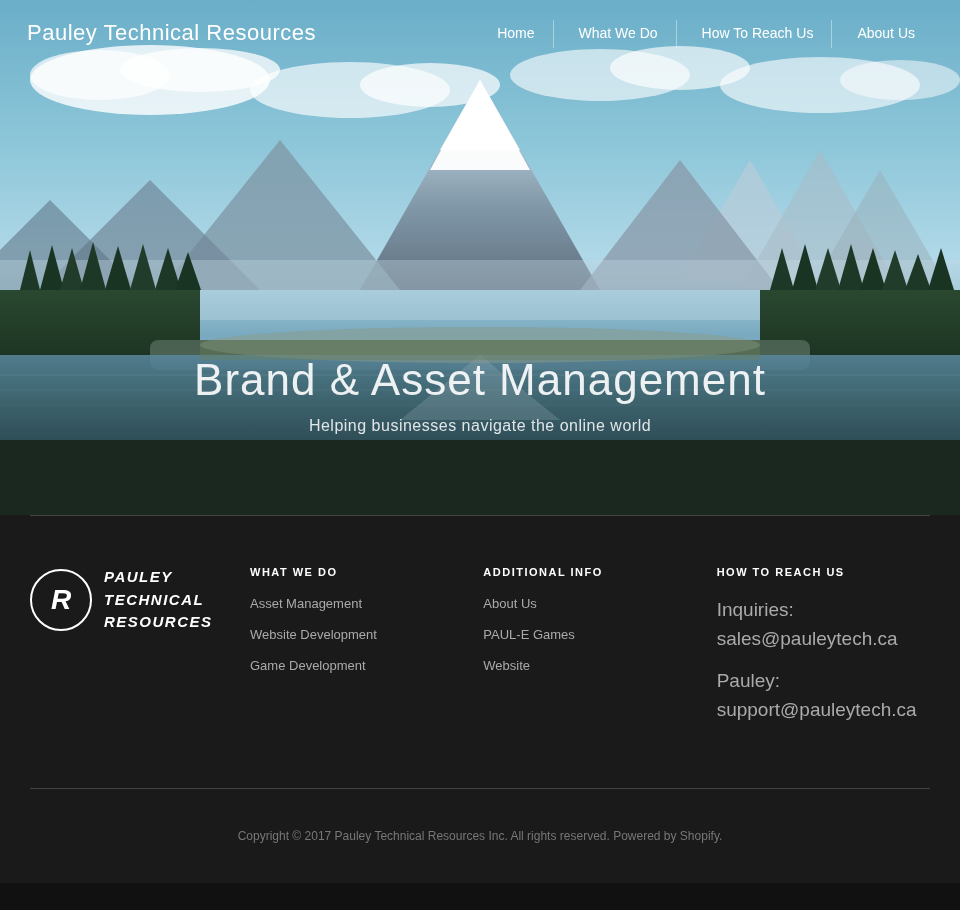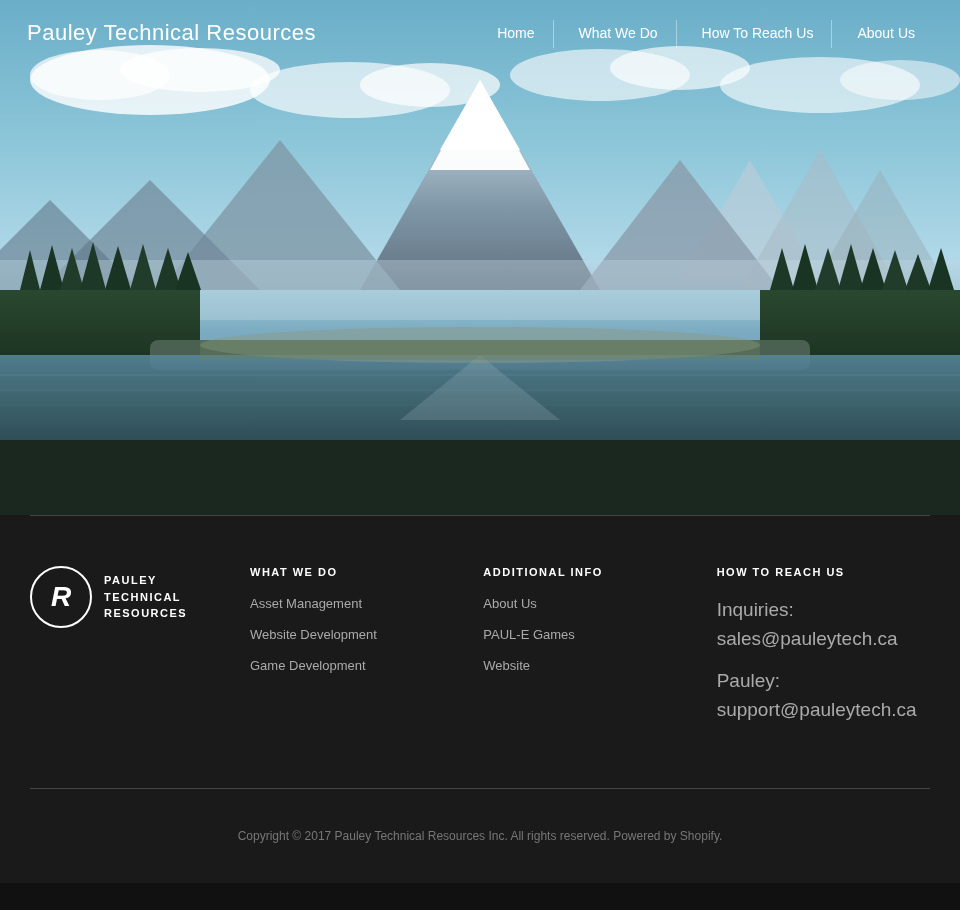--- a/index.html
+++ b/index.html
@@ -129,25 +129,26 @@
       font-size: 28px;
       font-weight: 700;
       color: #fff;
       font-style: italic;
     }
     .logo-text {
       display: flex;
       flex-direction: column;
     }
     .logo-text-line {
-      font-size: 11px;
+      font-size: 15px;
       font-weight: 700;
       color: #fff;
       letter-spacing: 1.5px;
       line-height: 1.5;
+      font-style: italic;
     }
     .footer-col {
       flex: 1;
       min-width: 150px;
     }
     .footer-col-title {
       font-size: 11px;
       font-weight: 700;
       letter-spacing: 1.5px;
       color: #fff;
@@ -292,20 +293,24 @@
       <line x1="0" y1="405" x2="960" y2="405" stroke="rgba(255,255,255,0.05)" stroke-width="1"></line>
 
       <polygon points="480,355 560,420 400,420" fill="rgba(180,200,210,0.2)"></polygon>
 
       <ellipse cx="480" cy="345" rx="280" ry="18" fill="#8a9a88" opacity="0.5"></ellipse>
       <rect x="200" y="340" width="560" height="20" fill="#6a8060" opacity="0.4"></rect>
 
       <rect x="0" y="440" width="960" height="75" fill="#1a2820"></rect>
     </svg>
 
+    <div class="hero-content">
+      <h1 class="hero-title">Brand &amp; Asset Management</h1>
+      <p class="hero-subtitle">Helping businesses navigate the online world</p>
+    </div>
   </section>
 </div>
 
 <footer>
   <div class="footer-top-line"></div>
   <div class="footer-main">
 
     <div class="footer-logo-col">
       <div class="footer-logo-wrap">
         <div class="logo-circle">

